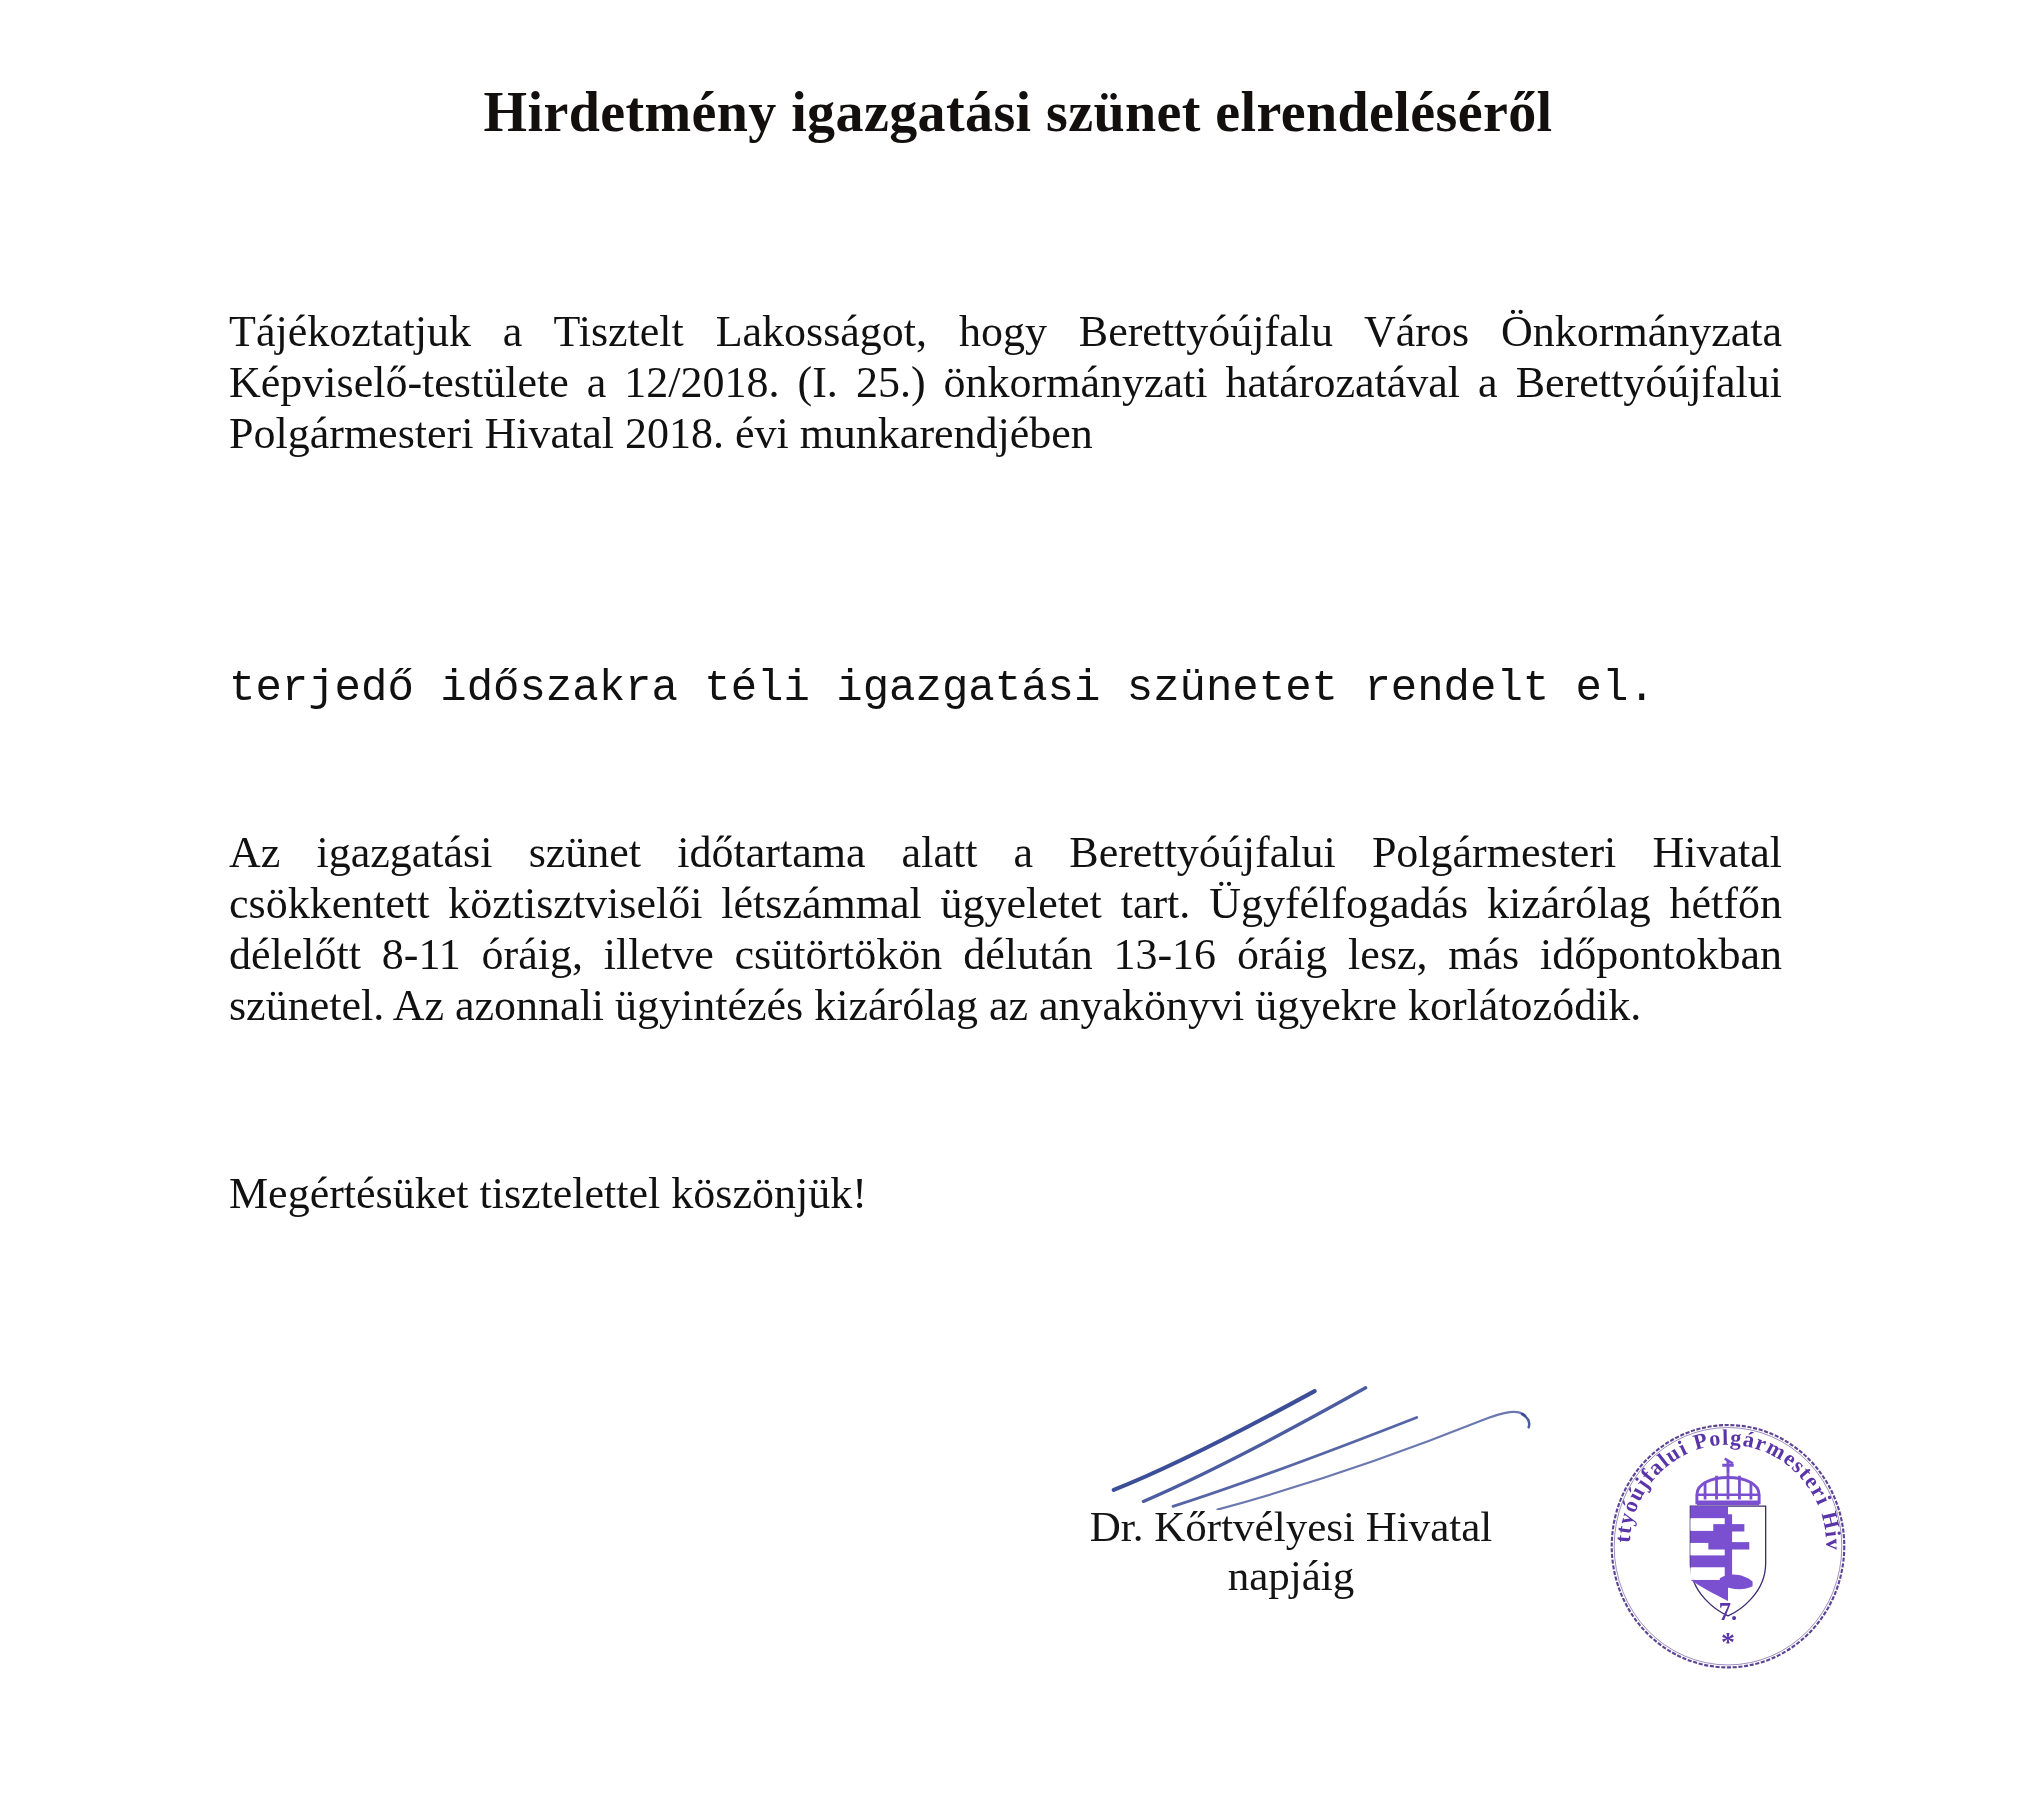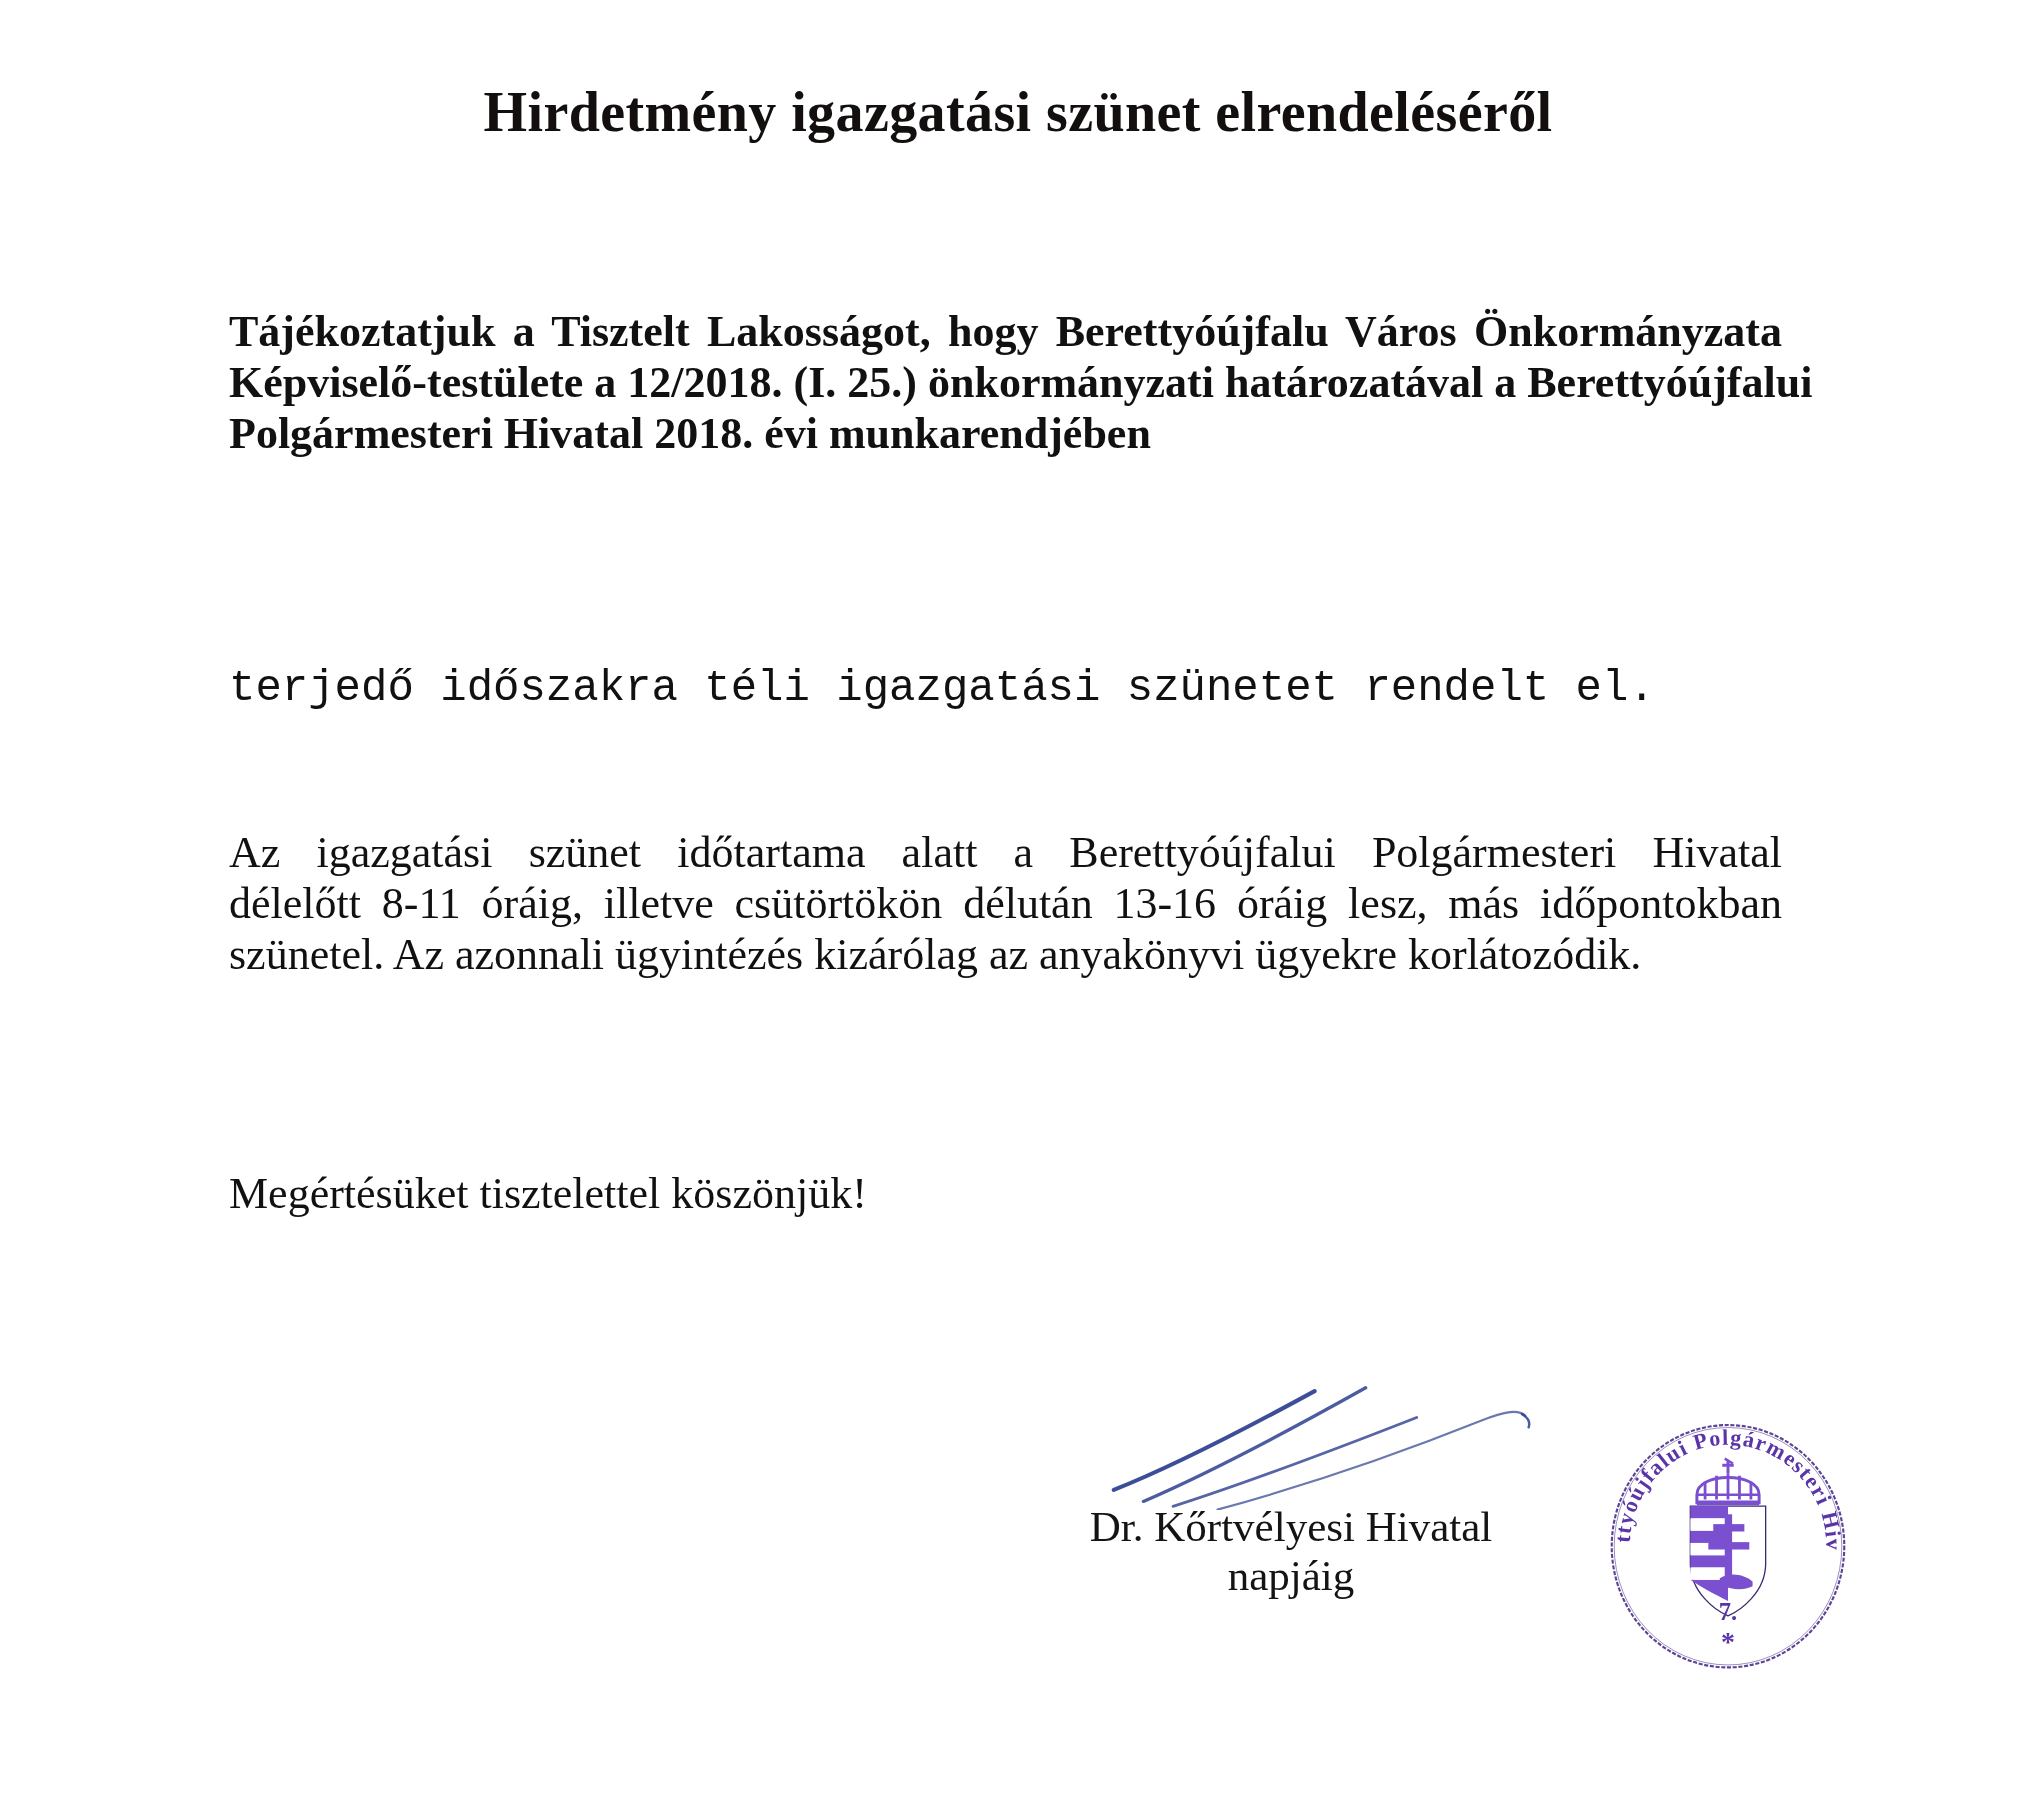--- a/index.html
+++ b/index.html
@@ -45,21 +45,20 @@
     color: #111111;
   }
 
   .para-justify {
     text-align: justify;
     text-justify: inter-word;
   }
 
   #intro-paragraph {
     top: 306px;
-    font-weight: bold;
   }
   
   #intro-paragraph .jline {
     display: block;
     text-align: justify;
     text-align-last: justify;
     white-space: nowrap;
   }
   #intro-paragraph .jline.free {
     text-align-last: left;
@@ -150,20 +149,21 @@
     <span class="jline">Tájékoztatjuk a Tisztelt Lakosságot, hogy Berettyóújfalu Város Önkormányzata</span>
     <span class="jline">Képviselő-testülete a 12/2018. (I. 25.) önkormányzati határozatával a Berettyóújfalui</span>
     <span class="jline free">Polgármesteri Hivatal 2018. évi munkarendjében</span>
   </div>
 
 
   <div class="body-block" id="after-date-line">terjedő időszakra téli igazgatási szünetet rendelt el.</div>
 
   <div class="body-block para-justify" id="detail-paragraph">
     <span class="jline">Az igazgatási szünet időtartama alatt a Berettyóújfalui Polgármesteri Hivatal</span>
+    <span class="jline">csökkentett köztisztviselői létszámmal ügyeletet tart. Ügyfélfogadás kizárólag hétfőn</span>
     <span class="jline">délelőtt 8-11 óráig, illetve csütörtökön délután 13-16 óráig lesz, más időpontokban</span>
     <span class="jline free">szünetel. Az azonnali ügyintézés kizárólag az anyakönyvi ügyekre korlátozódik.</span>
   </div>
 
   <div class="body-block" id="thanks-line">Megértésüket tisztelettel köszönjük!</div>
 
   <div class="signature-scribble">
     <svg viewBox="0 0 560 200" xmlns="http://www.w3.org/2000/svg">
       <g fill="none" stroke="#2c3f8f" stroke-linecap="round">
         <path d="M24 176 C 90 150, 180 104, 268 56" stroke-width="5" opacity="0.92"></path>

